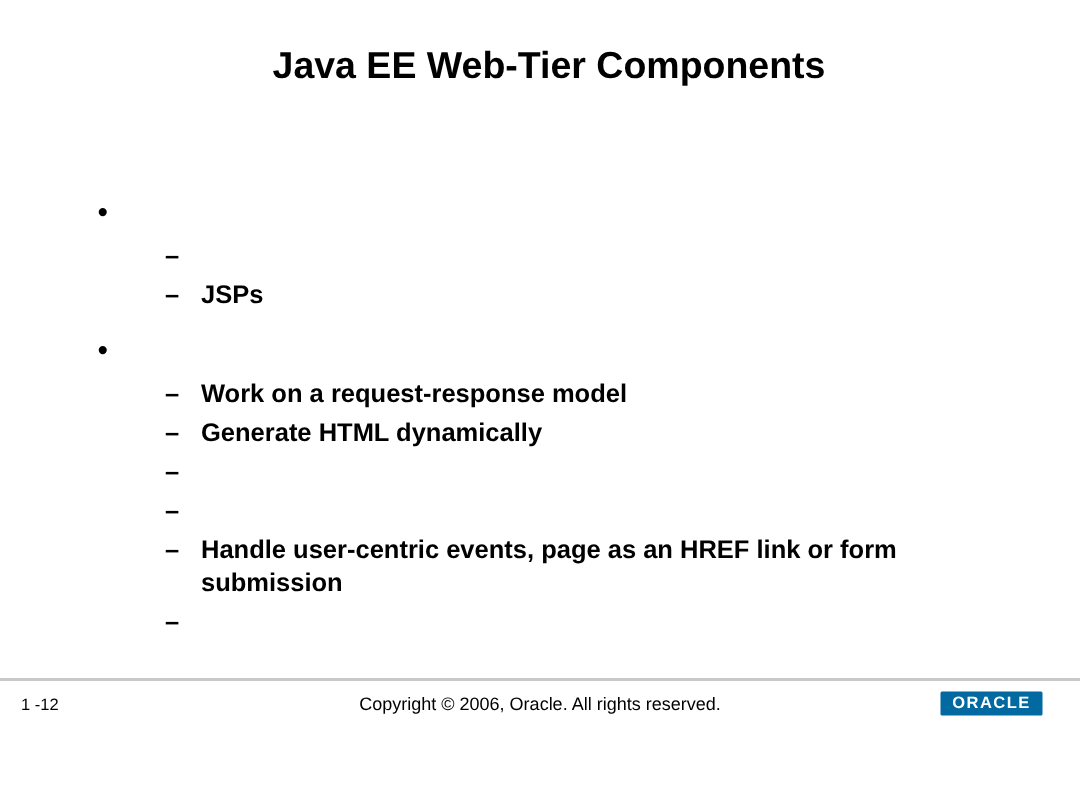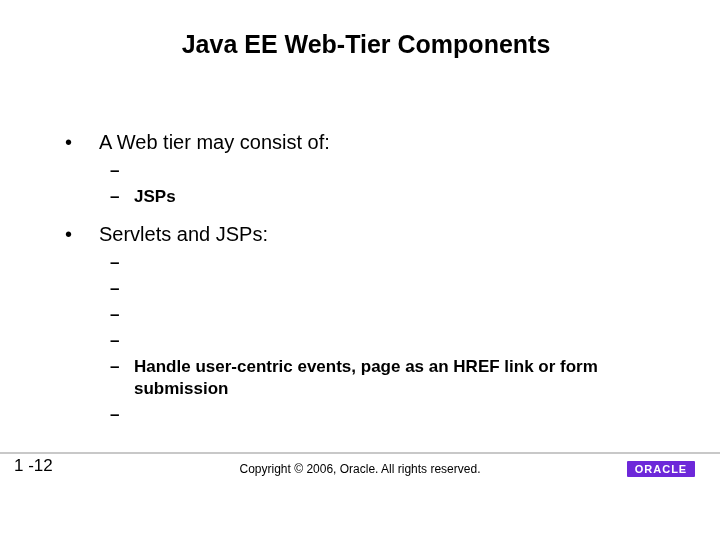--- a/index.html
+++ b/index.html
@@ -75,21 +75,21 @@
     bottom: 0;
     left: 0;
     right: 0;
     height: 30px;
     border-top: 2px solid #c8c8c8;
   }
   .page-num {
     position: absolute;
     left: 14px;
     bottom: 8px;
-    font-size: 17px;
+    font-size: 11px;
     text-align: center;
   }
   .copyright {
     position: absolute;
     left: 0;
     right: 0;
     bottom: 8px;
     text-align: center;
     font-size: 12px;
   }
@@ -97,63 +97,63 @@
     position: absolute;
     right: 14px;
     bottom: 6px;
     width: 90px;
     height: 18px;
     display: flex;
     align-items: center;
     justify-content: center;
   }
   .logo-box {
-    background: #6d28d9;
+    background: #0369a1;
     color: #ffffff;
     font-family: Arial, sans-serif;
     font-weight: bold;
     font-size: 11px;
     letter-spacing: 1px;
     padding: 2px 8px;
     border-radius: 1px;
   }
 </style>
 </head>
 <body>
 
 <div class="slide">
 
   <div class="title">Java EE Web-Tier Components</div>
 
   <div class="content">
 
     <div class="b1">
       <div class="bullet">•</div>
-      <div class="txt">A Web tier may consist of:</div>
     </div>
     <div class="sub">
       <div class="b2">
         <div class="dash">–</div>
       </div>
       <div class="b2">
         <div class="dash">–</div>
         <div class="txt">JSPs</div>
       </div>
     </div>
 
     <div class="b1">
       <div class="bullet">•</div>
-      <div class="txt">Servlets and JSPs:</div>
     </div>
     <div class="sub">
       <div class="b2">
         <div class="dash">–</div>
+        <div class="txt">Work on a request-response model</div>
       </div>
       <div class="b2">
         <div class="dash">–</div>
+        <div class="txt">Generate HTML dynamically</div>
       </div>
       <div class="b2">
         <div class="dash">–</div>
       </div>
       <div class="b2">
         <div class="dash">–</div>
       </div>
       <div class="b2">
         <div class="dash">–</div>
         <div class="txt">Handle user-centric events, page as an HREF link or form submission</div>

